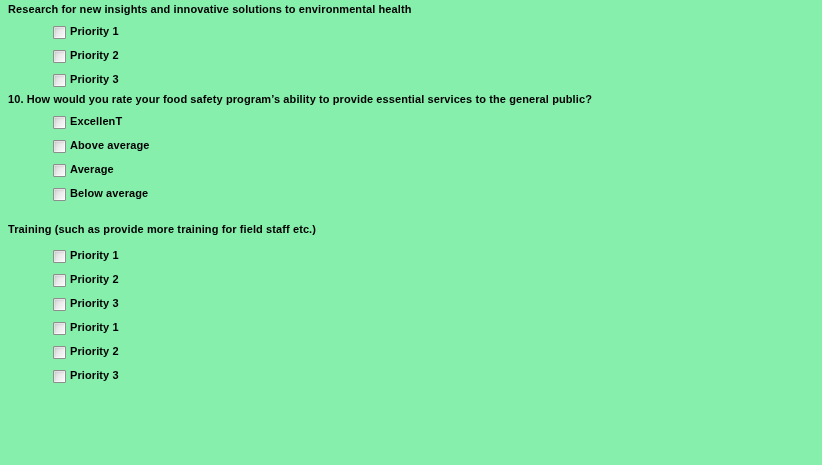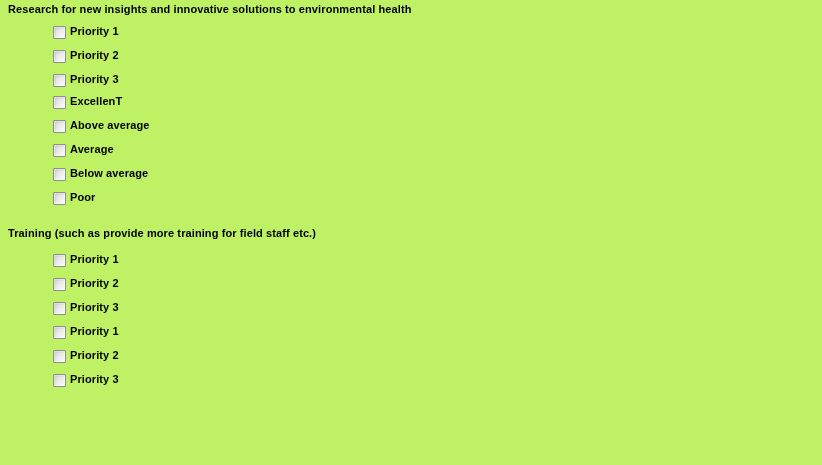--- a/index.html
+++ b/index.html
@@ -4,21 +4,21 @@
 <style>
   html, body {
     margin: 0;
     padding: 0;
     background: #ffffff;
   }
   .page {
     position: relative;
     width: 822px;
     height: 465px;
-    background: #bef264;
+    background: #86efac;
     overflow: hidden;
     font-family: "Liberation Sans", sans-serif;
     font-weight: 700;
     font-size: 11px;
     color: #000000;
     -webkit-font-smoothing: none;
   }
   .sec-title {
     margin-left: 8px;
     max-width: 797px;
@@ -73,40 +73,37 @@
   </label>
   <label class="opt-row">
     <span class="checkbox"></span>
     <span class="opt-label">Priority 2</span>
   </label>
   <label class="opt-row">
     <span class="checkbox"></span>
     <span class="opt-label">Priority 3</span>
   </label>
 
+  <div class="sec-title t-after-rows">10. How would you rate your food safety program’s ability to provide essential services to the general public?</div>
 
   <label class="opt-row m6">
     <span class="checkbox"></span>
     <span class="opt-label">ExcellenT</span>
   </label>
   <label class="opt-row">
     <span class="checkbox"></span>
     <span class="opt-label">Above average</span>
   </label>
   <label class="opt-row">
     <span class="checkbox"></span>
     <span class="opt-label">Average</span>
   </label>
   <label class="opt-row">
     <span class="checkbox"></span>
     <span class="opt-label">Below average</span>
-  </label>
-  <label class="opt-row">
-    <span class="checkbox"></span>
-    <span class="opt-label">Poor</span>
   </label>
 
 
   <div class="sec-title t-training">Training (such as provide more training for field staff etc.)</div>
 
   <label class="opt-row m10">
     <span class="checkbox"></span>
     <span class="opt-label">Priority 1</span>
   </label>
   <label class="opt-row">

